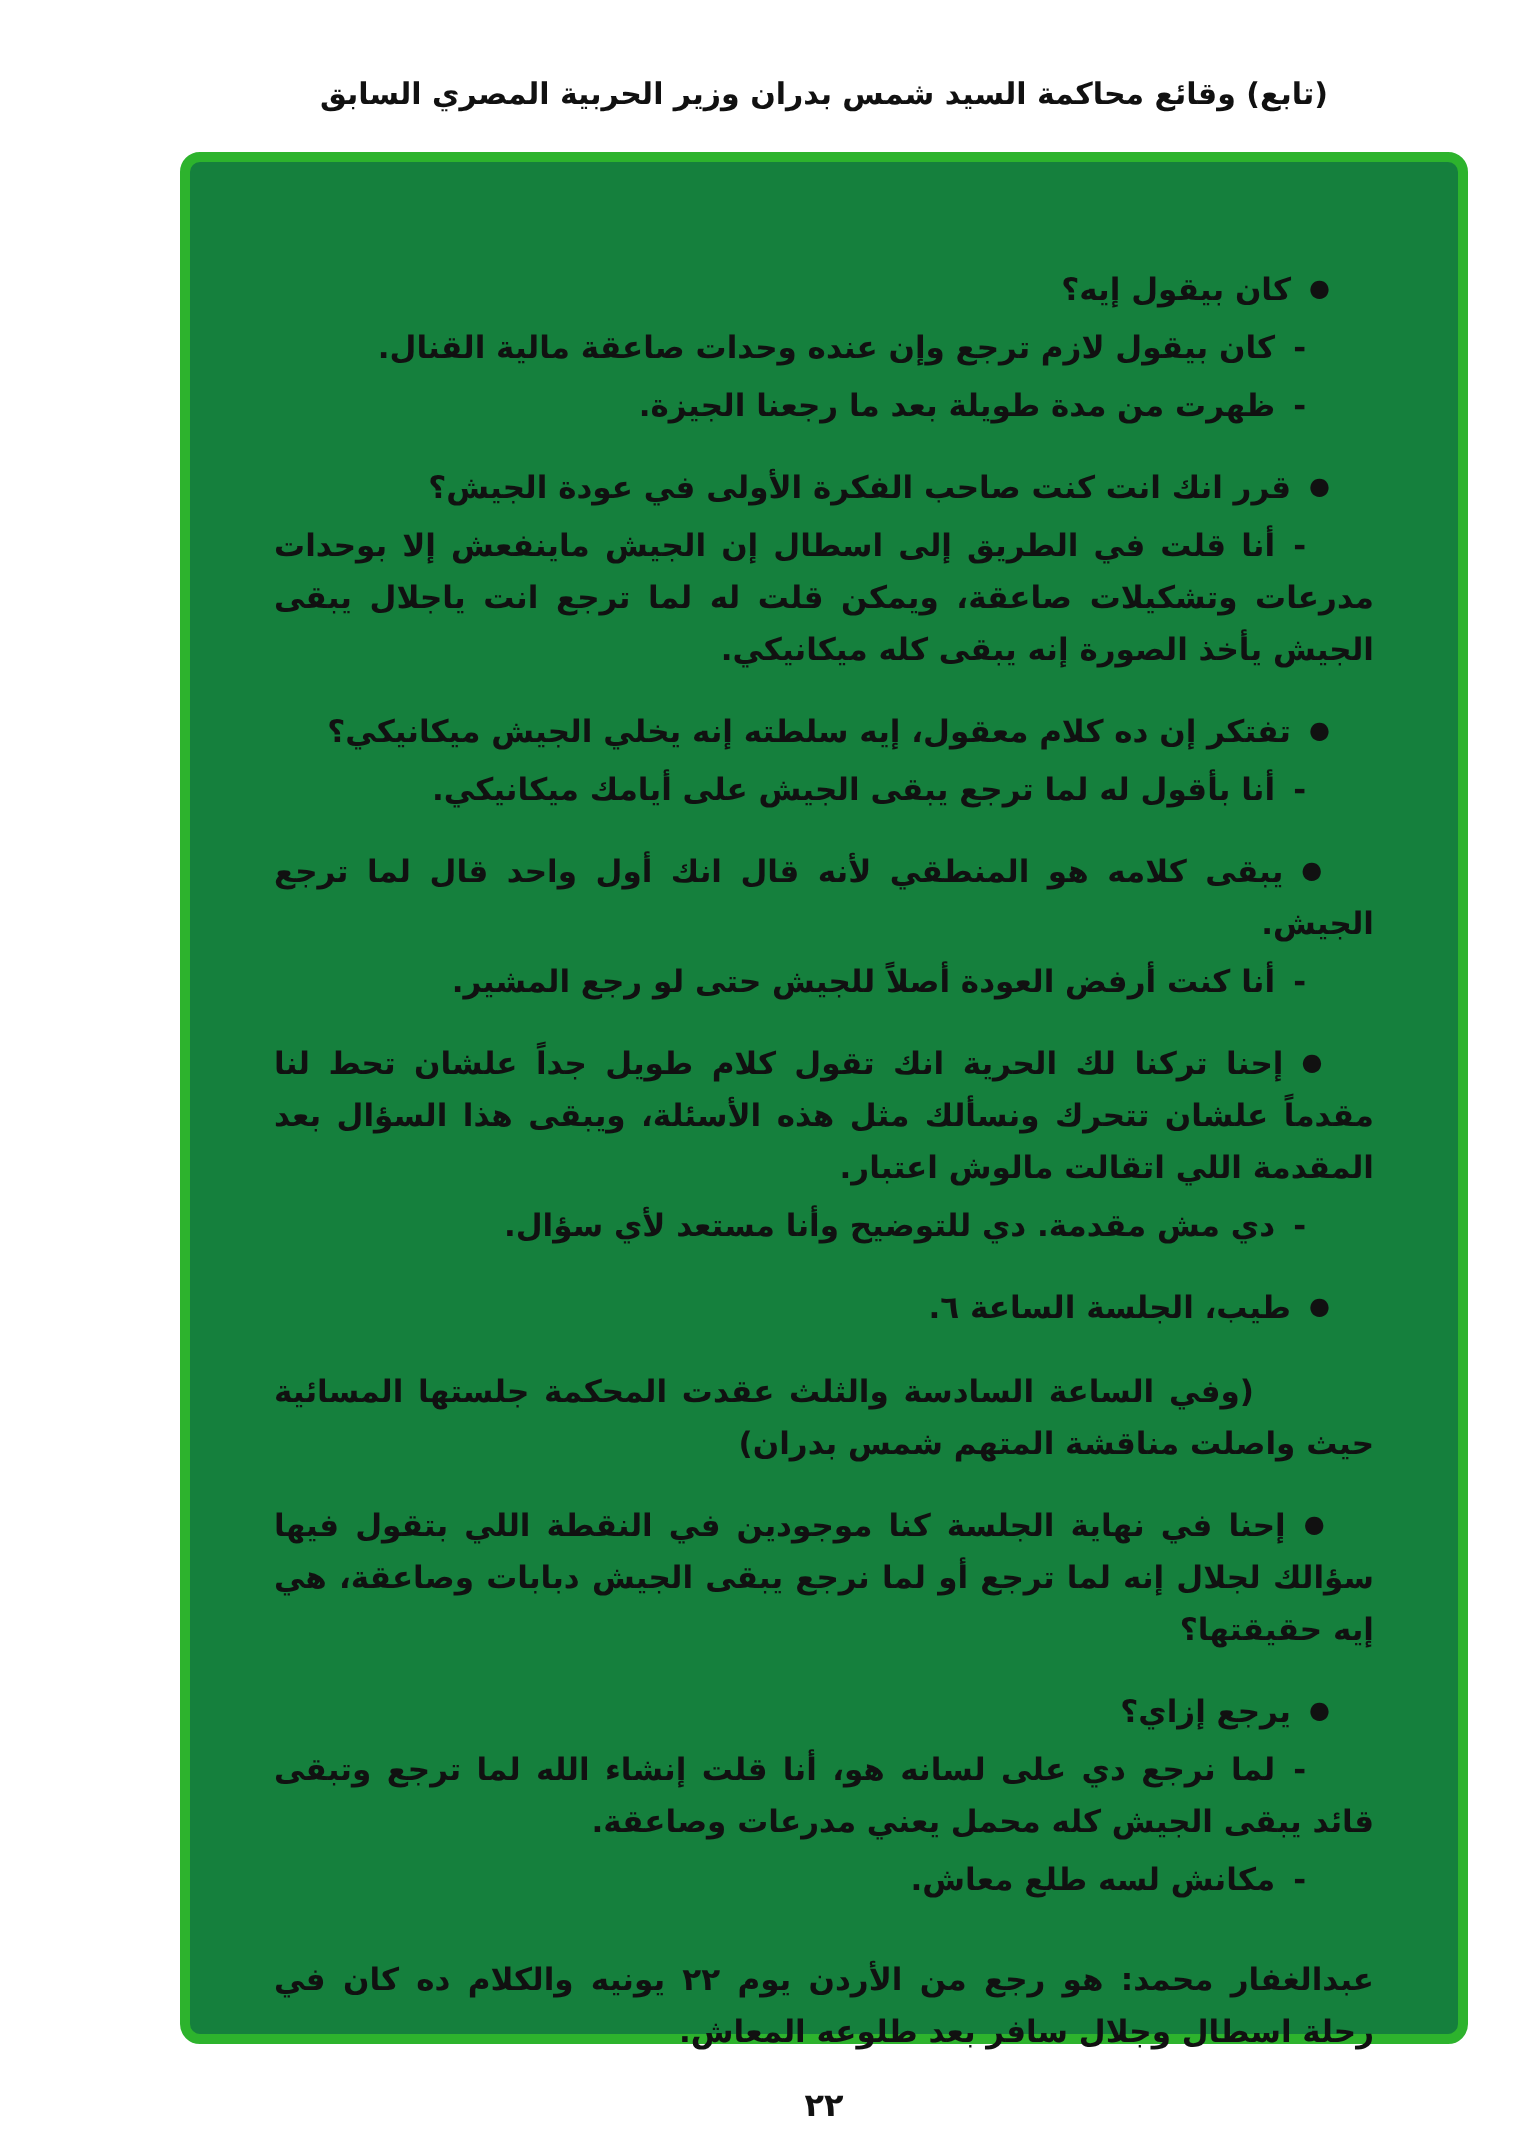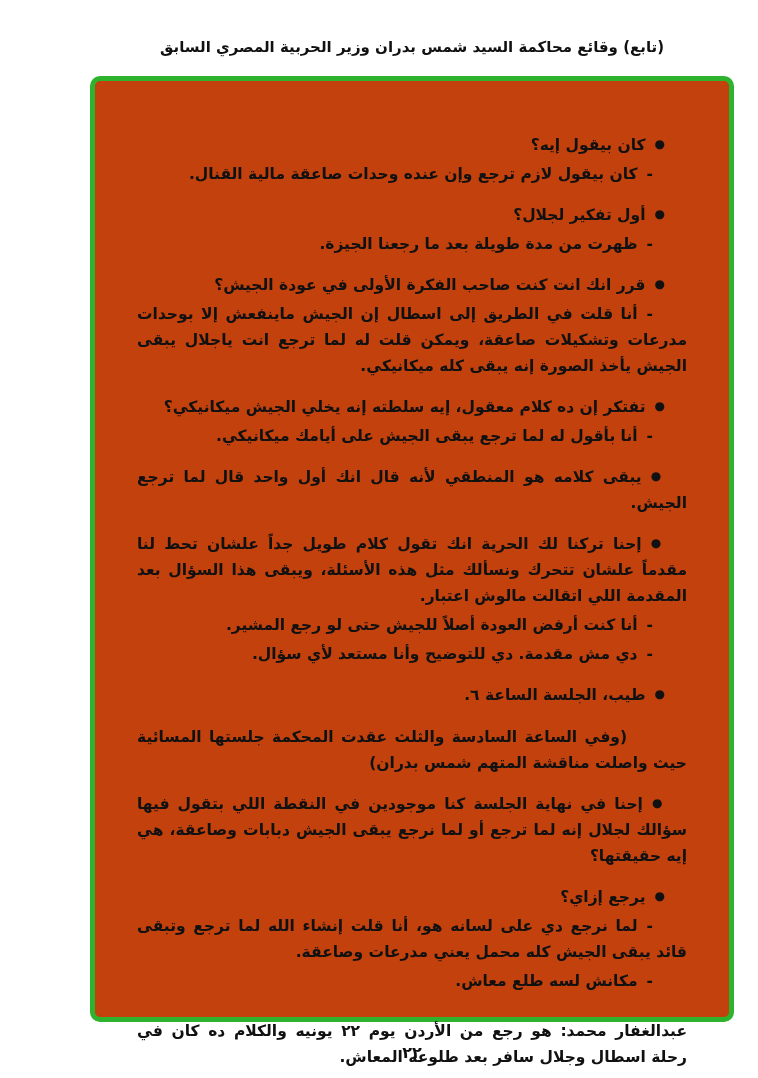--- a/index.html
+++ b/index.html
@@ -30,21 +30,21 @@
   }
   .frame {
     position: absolute;
     top: 76px;
     left: 24px;
     right: 24px;
     bottom: 56px;
     border: 5px solid #2db32d;
     border-radius: 10px;
     box-sizing: border-box;
-    background: #c2410c;
+    background: #15803d;
   }
   .content {
     direction: rtl;
     padding: 36px 42px 0 42px;
     font-size: 15.5px;
     font-weight: bold;
     line-height: 26px;
     text-align: justify;
   }
   .item { position: relative; }
@@ -87,33 +87,32 @@
 <div class="page">
 
   <div class="doc-header">(تابع) وقائع محاكمة السيد شمس بدران وزير الحربية المصري السابق</div>
 
   <div class="frame" style="border-color: rgb(45, 179, 45);">
     <div class="content">
 
       <div class="item q"><span class="marker">●</span><span>كان بيقول إيه؟</span></div>
       <div class="item a"><span class="marker">-</span><span>كان بيقول لازم ترجع وإن عنده وحدات صاعقة مالية القنال.</span></div>
 
-      <div class="item q"><span class="marker">●</span><span>أول تفكير لجلال؟</span></div>
       <div class="item a"><span class="marker">-</span><span>ظهرت من مدة طويلة بعد ما رجعنا الجيزة.</span></div>
 
       <div class="item q"><span class="marker">●</span><span>قرر انك انت كنت صاحب الفكرة الأولى في عودة الجيش؟</span></div>
       <div class="item a"><span class="marker">-</span><span>أنا قلت في الطريق إلى اسطال إن الجيش ماينفعش إلا بوحدات مدرعات وتشكيلات صاعقة، ويمكن قلت له لما ترجع انت ياجلال يبقى الجيش يأخذ الصورة إنه يبقى كله ميكانيكي.</span></div>
 
       <div class="item q"><span class="marker">●</span><span>تفتكر إن ده كلام معقول، إيه سلطته إنه يخلي الجيش ميكانيكي؟</span></div>
       <div class="item a"><span class="marker">-</span><span>أنا بأقول له لما ترجع يبقى الجيش على أيامك ميكانيكي.</span></div>
 
       <div class="item q"><span class="marker">●</span><span>يبقى كلامه هو المنطقي لأنه قال انك أول واحد قال لما ترجع الجيش.</span></div>
+      <div class="item a"><span class="marker">-</span><span>أنا كنت أرفض العودة أصلاً للجيش حتى لو رجع المشير.</span></div>
+
       <div class="item q"><span class="marker">●</span><span>إحنا تركنا لك الحرية انك تقول كلام طويل جداً علشان تحط لنا مقدماً علشان تتحرك ونسألك مثل هذه الأسئلة، ويبقى هذا السؤال بعد المقدمة اللي اتقالت مالوش اعتبار.</span></div>
-
-      <div class="item a"><span class="marker">-</span><span>أنا كنت أرفض العودة أصلاً للجيش حتى لو رجع المشير.</span></div>
       <div class="item a"><span class="marker">-</span><span>دي مش مقدمة. دي للتوضيح وأنا مستعد لأي سؤال.</span></div>
 
       <div class="item q"><span class="marker">●</span><span>طيب، الجلسة الساعة ٦.</span></div>
 
       <div class="item p-session">(وفي الساعة السادسة والثلث عقدت المحكمة جلستها المسائية حيث واصلت مناقشة المتهم شمس بدران)</div>
 
       <div class="item q"><span class="marker">●</span><span>إحنا في نهاية الجلسة كنا موجودين في النقطة اللي بتقول فيها سؤالك لجلال إنه لما ترجع أو لما نرجع يبقى الجيش دبابات وصاعقة، هي إيه حقيقتها؟</span></div>
       <div class="item q"><span class="marker">●</span><span>يرجع إزاي؟</span></div>
 
       <div class="item a"><span class="marker">-</span><span>لما نرجع دي على لسانه هو، أنا قلت إنشاء الله لما ترجع وتبقى قائد يبقى الجيش كله محمل يعني مدرعات وصاعقة.</span></div>

